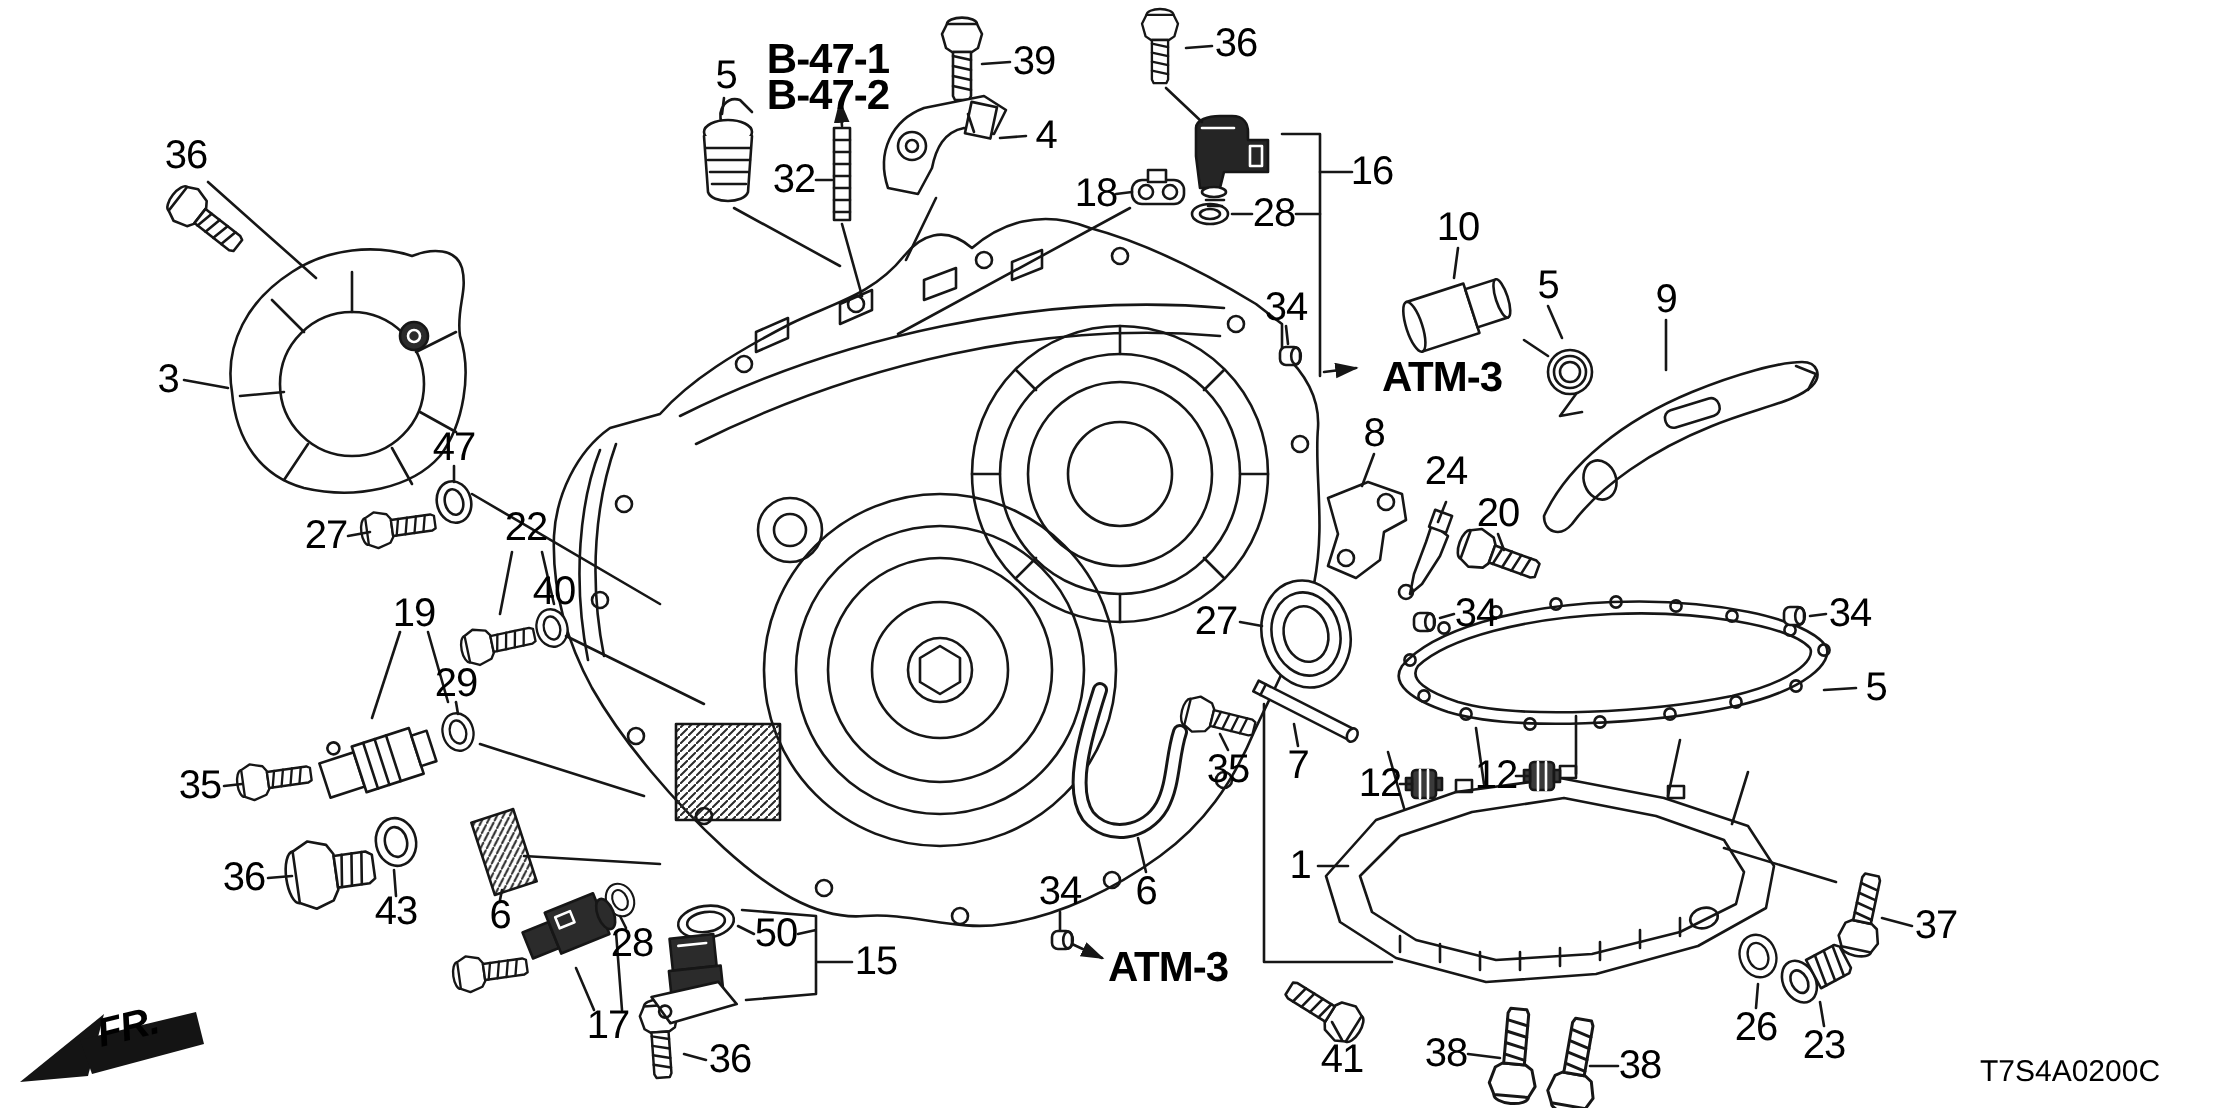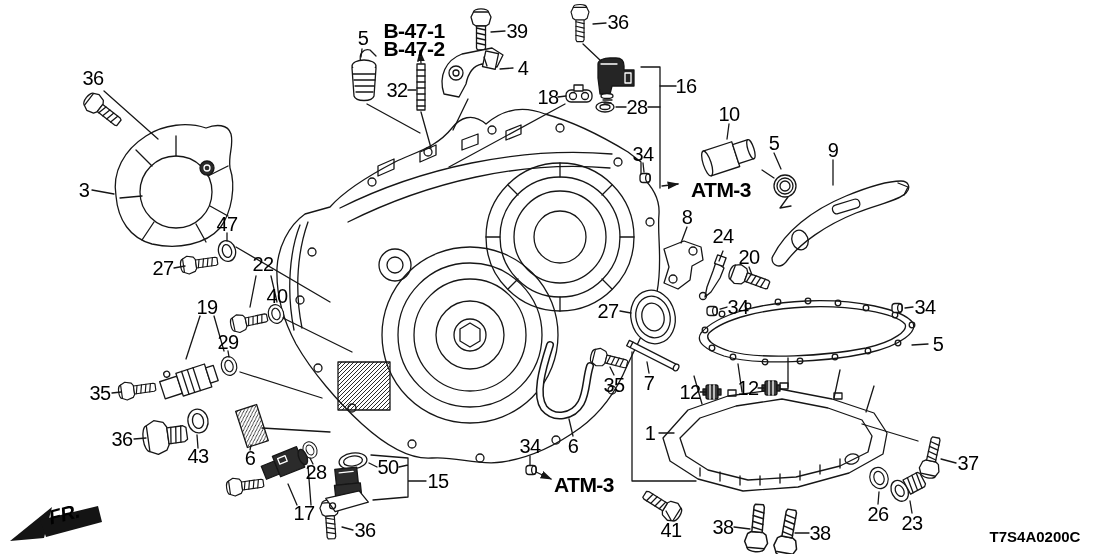--- a/index.html
+++ b/index.html
@@ -3,21 +3,21 @@
 <meta charset="utf-8">
 <style>
   html,body{margin:0;padding:0;background:#fff;}
   .stage{position:relative;width:1108px;height:554px;background:#fff;overflow:hidden;
          font-family:"Liberation Sans",sans-serif;}
   .stage svg{position:absolute;left:0;top:0;}
   svg *{fill:none;stroke:#161616;stroke-width:1.3;stroke-linejoin:round;stroke-linecap:round;}
   .callout{position:absolute;transform:translate(-50%,-50%);color:#000;white-space:nowrap;
            font-size:20px;line-height:1;letter-spacing:-0.5px;z-index:5;}
   .ref{font-weight:700;font-size:21px;letter-spacing:-0.5px;}
-  .code{font-weight:700;font-size:15px;letter-spacing:0;}
+  .code{font-weight:400;font-size:15px;letter-spacing:0;}
   .fr{font-weight:700;font-style:italic;font-size:20px;transform:translate(-50%,-50%) rotate(-14deg);}
 </style>
 </head>
 <body>
 
 <div class="stage">
 
 <svg width="1108" height="554" viewBox="0 0 1108 554">
   <defs>
     <marker id="ah" markerWidth="10" markerHeight="8" refX="8" refY="3" orient="auto">

